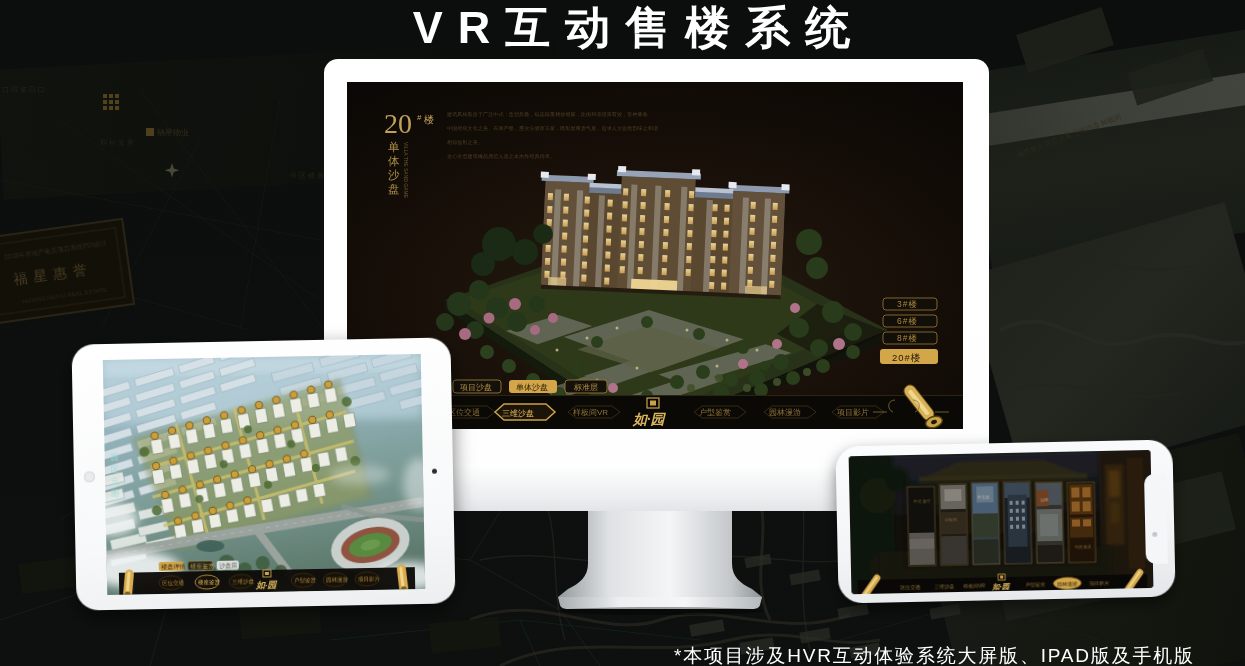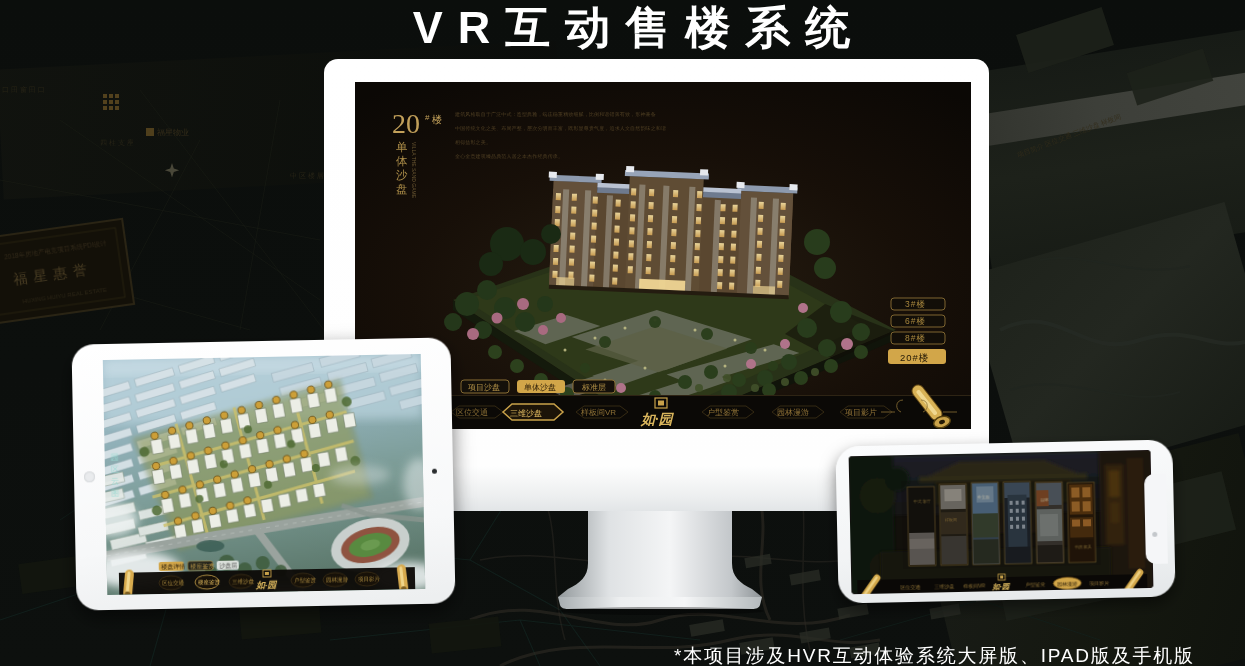--- a/index.html
+++ b/index.html
@@ -128,21 +128,21 @@
   <g fill="#2c2818" font-size="7" opacity="0.8" transform="rotate(-18 1100 470)">
     <text x="1030" y="474">户型鉴赏  园林漫游</text>
   </g>
 </svg>
 
 <div class="abs" style="left:9px;top:-2px;width:1245px;text-align:center;color:#ffffff;
   font-size:45px;font-weight:bold;letter-spacing:15px;text-indent:15px;">VR互动售楼系统</div>
 
 <div class="abs" style="left:324px;top:59px;width:665px;height:452px;background:linear-gradient(180deg,#ffffff 0%,#fefefe 90%,#eceeef 97%,#e2e5e7 100%);border-radius:14px;"></div>
 
-<div class="abs" id="MSCREEN" style="left:355px;top:82px;width:616px;height:347px;background:#120e09;overflow:hidden;">
+<div class="abs" id="MSCREEN" style="left:347px;top:82px;width:616px;height:347px;background:#120e09;overflow:hidden;">
 <svg width="616" height="347" viewBox="0 0 616 347">
   <defs>
     <radialGradient id="mvig" cx="0.5" cy="0.62" r="0.75">
       <stop offset="0" stop-color="#271e12"></stop>
           <stop offset="0.55" stop-color="#170f08"></stop>
       <stop offset="1" stop-color="#0b0805"></stop>
     </radialGradient>
     <linearGradient id="winlit" x1="0" y1="0" x2="0" y2="1">
       <stop offset="0" stop-color="#e8d49a"></stop>
           <stop offset="1" stop-color="#c79b52"></stop>

